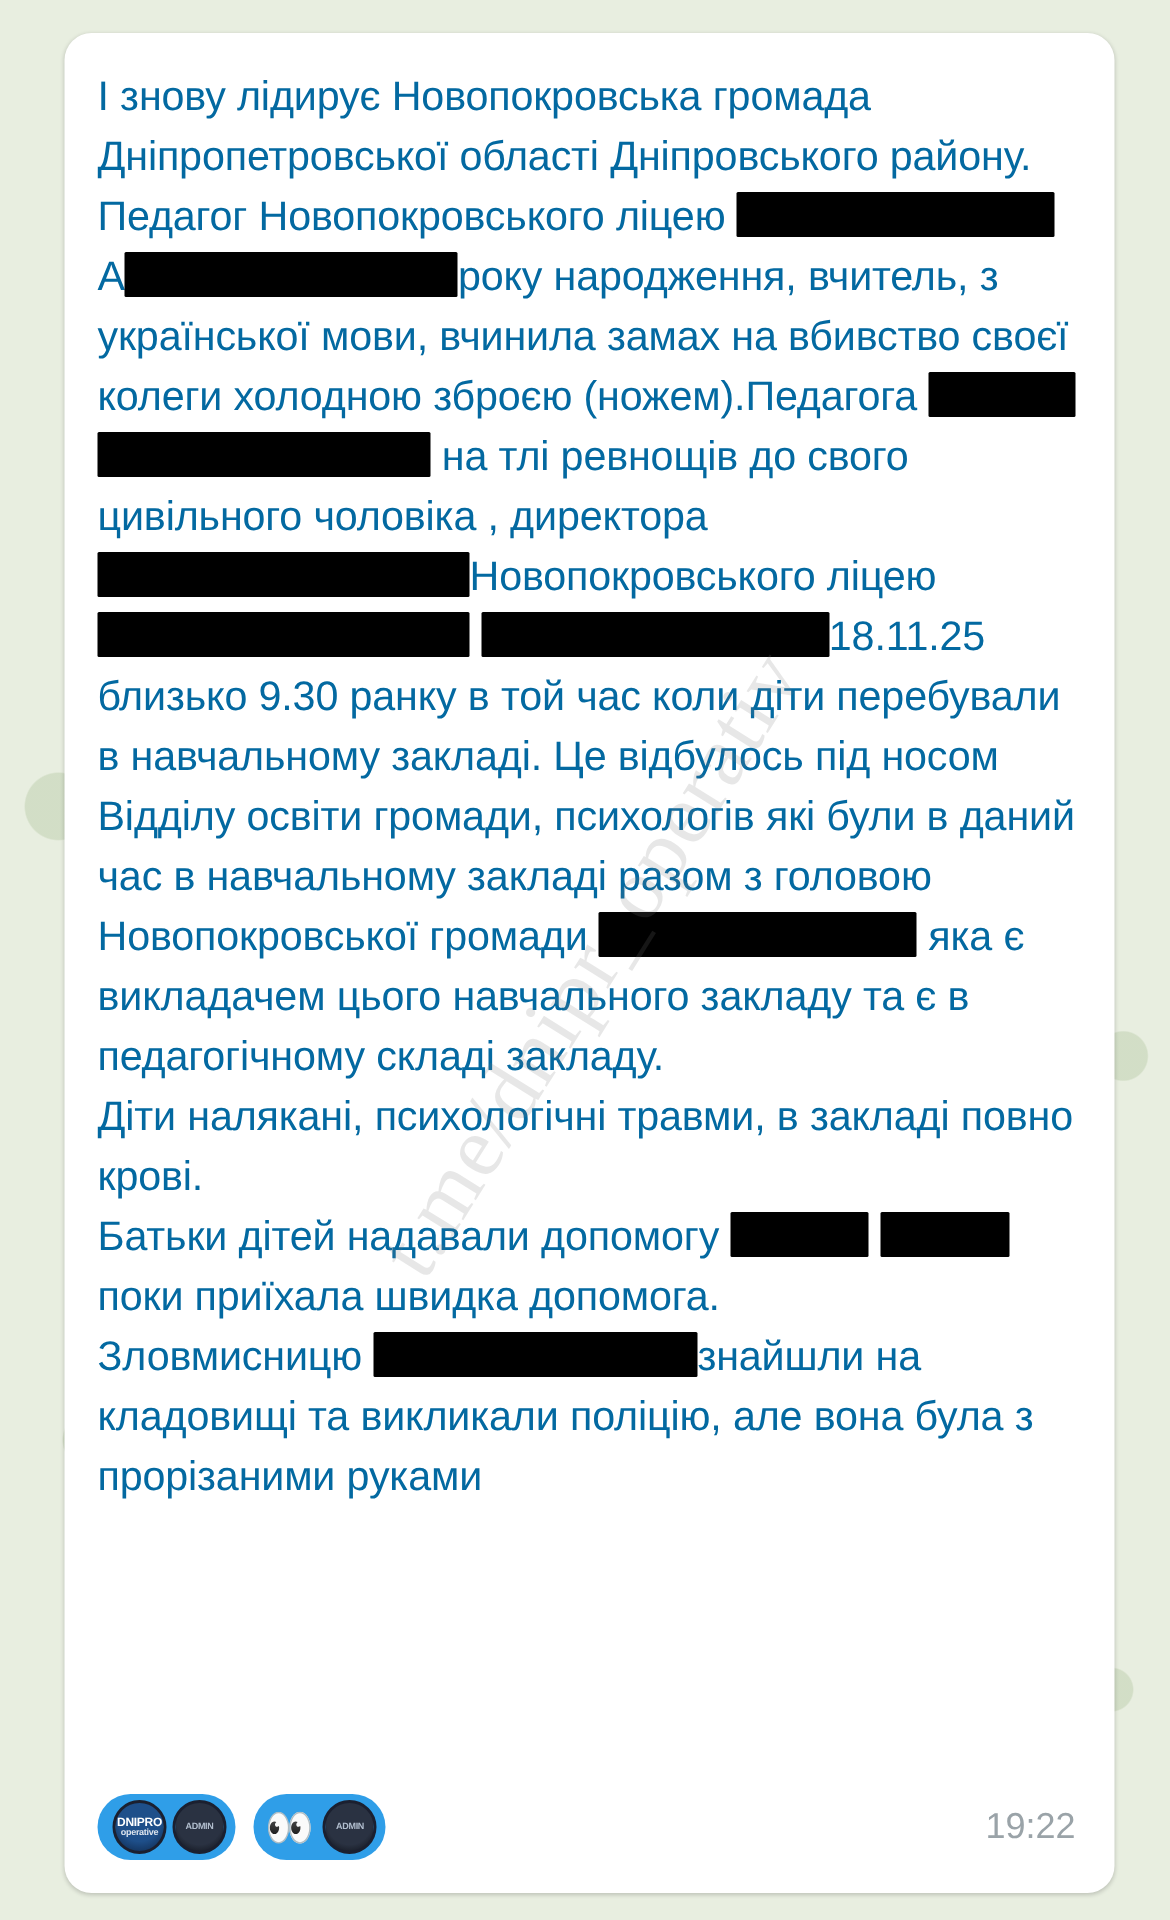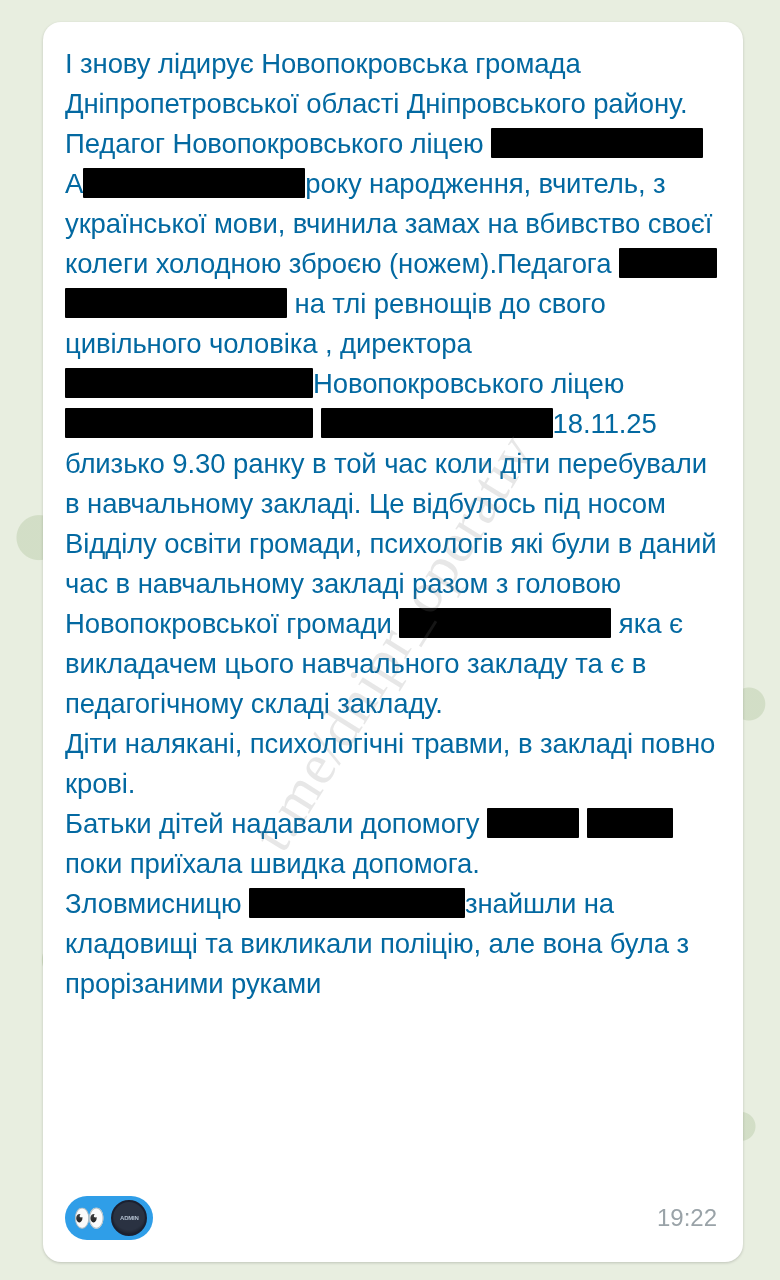--- a/index.html
+++ b/index.html
@@ -157,20 +157,31 @@
 <div class="bubble">
 
   <div class="watermark">
     <span>t.me/dnipr_operativ</span>
   </div>
 
   <div class="msg-text" id="msg-text"><span>І знову лідирує Новопокровська громада Дніпропетровської області Дніпровського району. Педагог Новопокровського ліцею </span><span class="redact" style="width: 212px;"></span><span>А</span><span class="redact" style="width: 222px;"></span><span>року народження, вчитель, з української мови, вчинила  замах на вбивство своєї колеги холодною зброєю (ножем).Педагога </span><span class="redact" style="width: 98px;"></span><span> </span><span class="redact" style="width: 222px;"></span><span> на тлі ревнощів до свого цивільного чоловіка , директора </span><span class="redact" style="width: 248px;"></span><span>Новопокровського ліцею </span><span class="redact" style="width: 248px;"></span><span> </span><span class="redact" style="width: 232px;"></span><span>18.11.25 близько 9.30 ранку в той час коли діти перебували в навчальному закладі. Це відбулось під носом</span><br><span>Відділу освіти громади, психологів які були в даний час в навчальному закладі разом з головою Новопокровської громади </span><span class="redact" style="width: 212px;"></span><span> яка є викладачем цього навчального закладу та є в педагогічному складі закладу.</span><br><span>Діти налякані, психологічні травми, в закладі повно крові.</span><br><span>Батьки  дітей надавали допомогу </span><span class="redact" style="width: 92px;"></span><span> </span><span class="redact" style="width: 86px;"></span><span>поки приїхала швидка допомога.</span><br><span>Зловмисницю </span><span class="redact" style="width: 216px;"></span><span>знайшли на кладовищі та викликали поліцію, але вона була з прорізаними руками</span></div>
 
   <div class="footer">
 
+    <div class="reaction wide">
+      <div class="badge dnipro">
+        <span>
+          <span class="b-top">DNIPRO</span>
+          <span class="b-bot">operative</span>
+        </span>
+      </div>
+      <div class="badge admin">
+        <span class="b-bot">ADMIN</span>
+      </div>
+    </div>
 
     <div class="reaction">
       <span class="eyes">👀</span>
       <div class="badge admin">
         <span class="b-bot">ADMIN</span>
       </div>
     </div>
 
     <div class="timestamp">19:22</div>
   </div>

